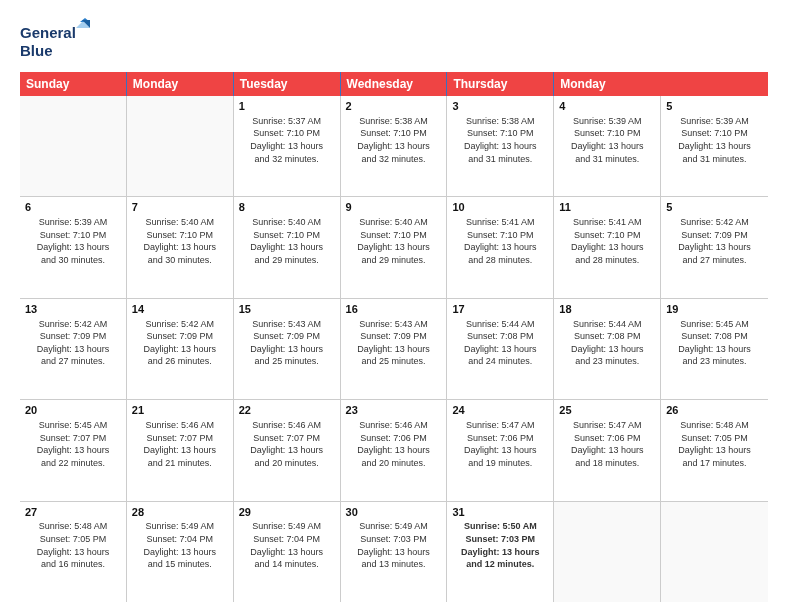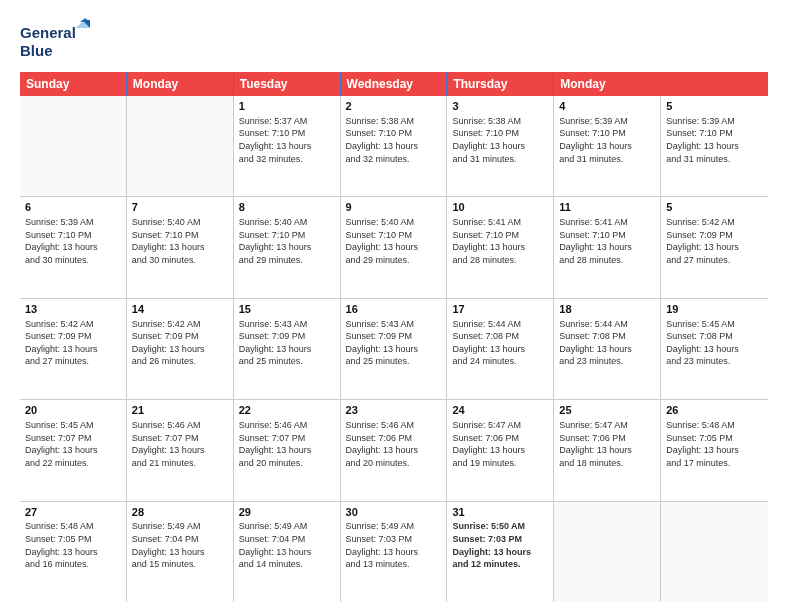--- a/index.html
+++ b/index.html
@@ -87,20 +87,21 @@
       font-size: 11px;
       font-weight: bold;
       color: #111;
       display: block;
       margin-bottom: 1px;
     }
     .cal-cell .info {
       color: #333;
       font-size: 9px;
       line-height: 1.4;
+      text-align: center;
     }
   </style>
 </head>
 <body>
 
 <div class="page">
   <div class="header">
     <div class="logo">
   <svg width="70" height="44" viewBox="0 0 70 44">
     <text x="0" y="20" font-size="15" font-weight="bold" fill="#1a3a6b" font-family="Arial">General</text>

